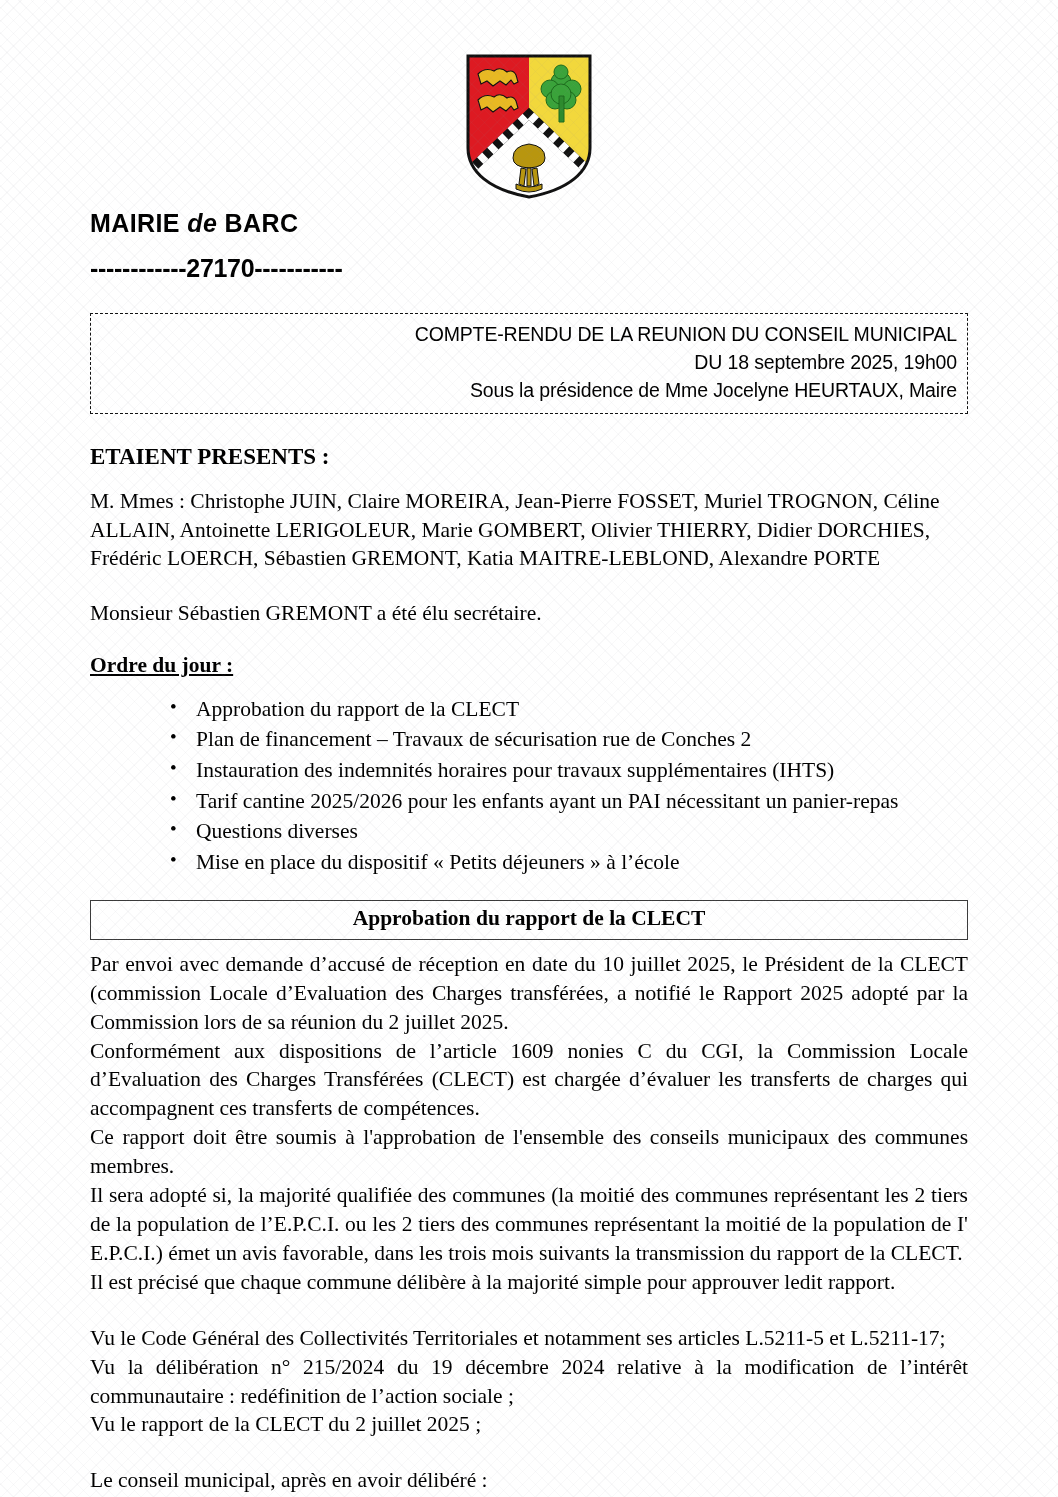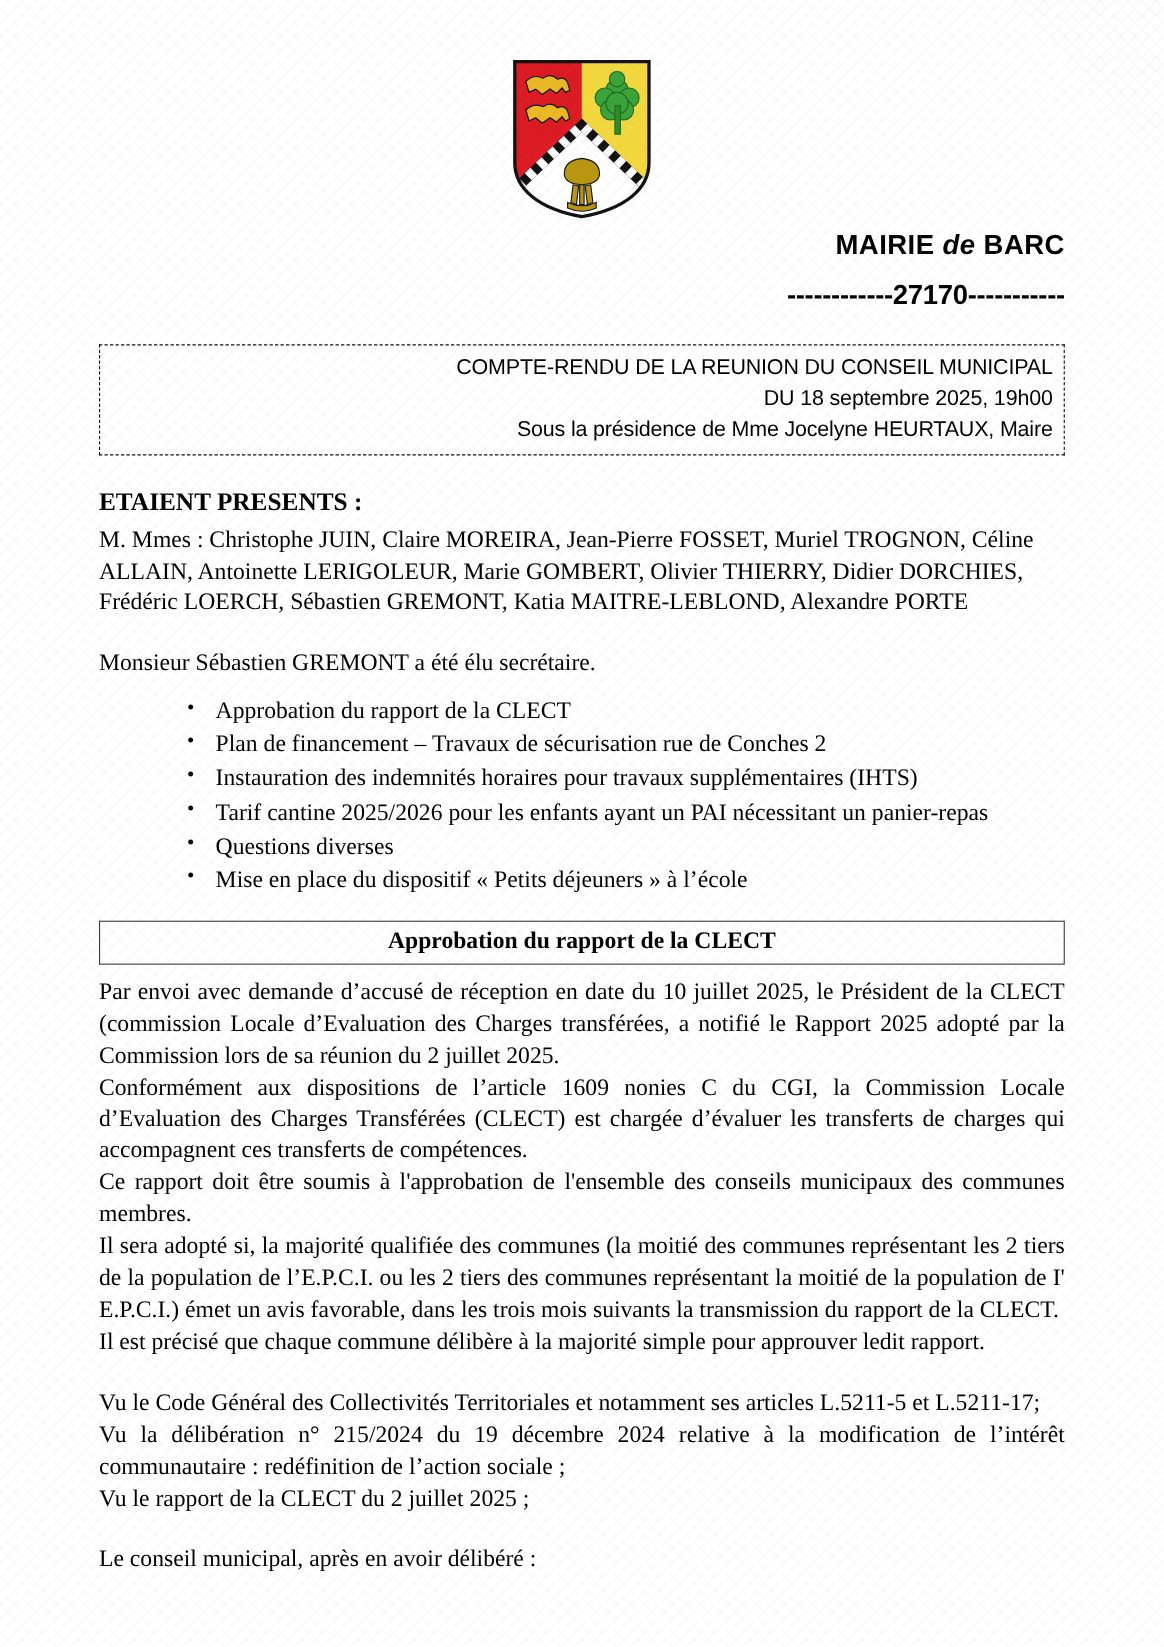--- a/index.html
+++ b/index.html
@@ -33,21 +33,21 @@
     z-index: 2;
     width: 1058px;
     height: 1497px;
     box-sizing: border-box;
     padding: 0 90px;
   }
 
   
   .letterhead {
     padding-top: 52px;
-    text-align: right;
+    text-align: left;
   }
   .crest-wrap {
     display: flex;
     justify-content: center;
   }
   .crest {
     display: block;
   }
   .mairie-line {
     margin-top: 10px;
@@ -85,21 +85,21 @@
   .meeting-box .ln { display: block; }
 
   
   .present-head {
     margin-top: 28px;
     font-weight: bold;
     font-size: 23px;
     line-height: 1.3;
   }
   .present-body {
-    margin-top: 4px;
+    margin-top: 15px;
     font-size: 21.5px;
     line-height: 1.33;
   }
   .secretary {
     margin-top: 26px;
     font-size: 21.5px;
     line-height: 1.33;
   }
   .agenda-head {
     margin-top: 24px;
@@ -226,20 +226,23 @@
   <div class="meeting-box">
     <span class="ln">COMPTE-RENDU DE LA REUNION DU CONSEIL MUNICIPAL</span>
     <span class="ln">DU 18 septembre 2025, 19h00</span>
     <span class="ln">Sous la présidence de Mme Jocelyne HEURTAUX, Maire</span>
   </div>
 
   <div class="present-head">ETAIENT PRESENTS :</div>
   <div class="present-body">M. Mmes : Christophe JUIN, Claire MOREIRA, Jean-Pierre FOSSET, Muriel TROGNON, Céline ALLAIN, Antoinette LERIGOLEUR, Marie GOMBERT, Olivier THIERRY, Didier DORCHIES, Frédéric LOERCH, Sébastien GREMONT, Katia MAITRE-LEBLOND, Alexandre PORTE</div>
   <div class="secretary">Monsieur Sébastien GREMONT a été élu secrétaire.</div>
 
+  <div>
+    <span class="agenda-head">Ordre du jour :</span>
+  </div>
 
   <ul class="agenda-list">
     <li>Approbation du rapport de la CLECT</li>
     <li>Plan de financement – Travaux de sécurisation rue de Conches 2</li>
     <li>Instauration des indemnités horaires pour travaux supplémentaires (IHTS)</li>
     <li>Tarif cantine 2025/2026 pour les enfants ayant un PAI nécessitant un panier-repas</li>
     <li>Questions diverses</li>
     <li>Mise en place du dispositif « Petits déjeuners » à l’école</li>
   </ul>
 

